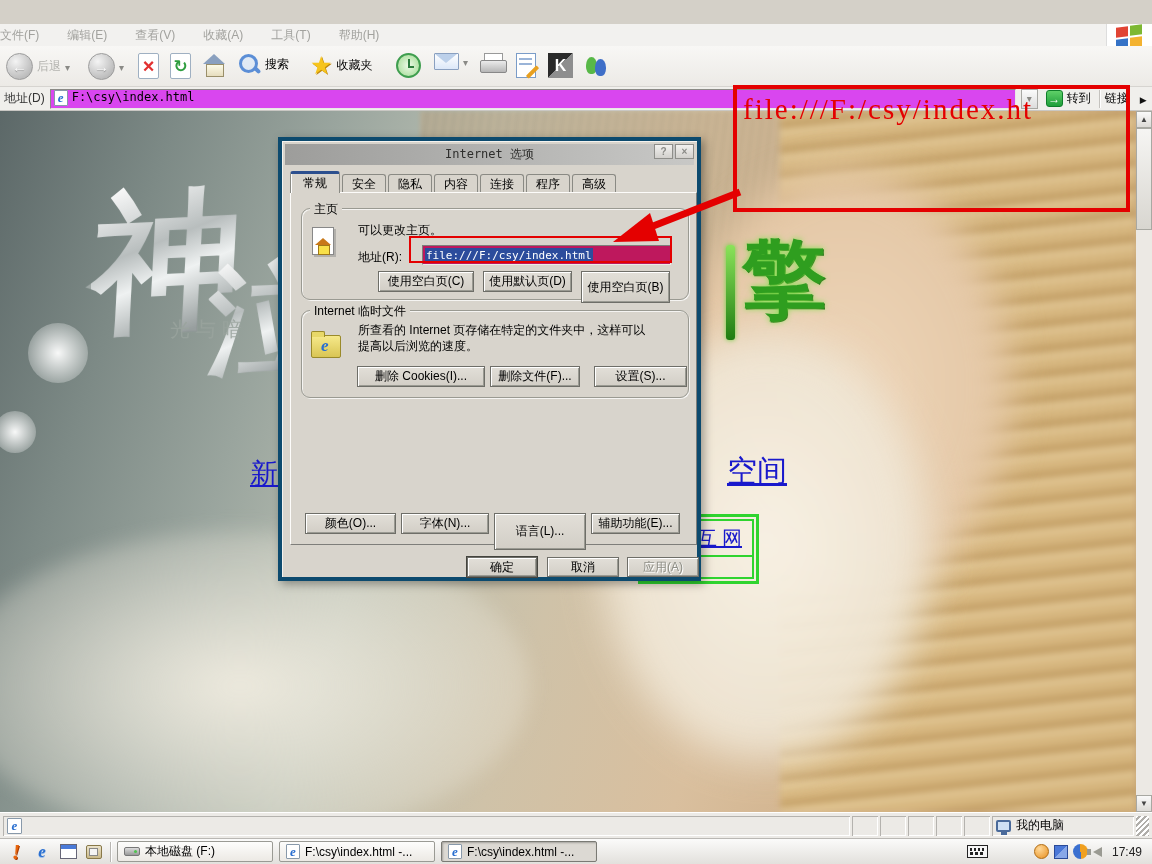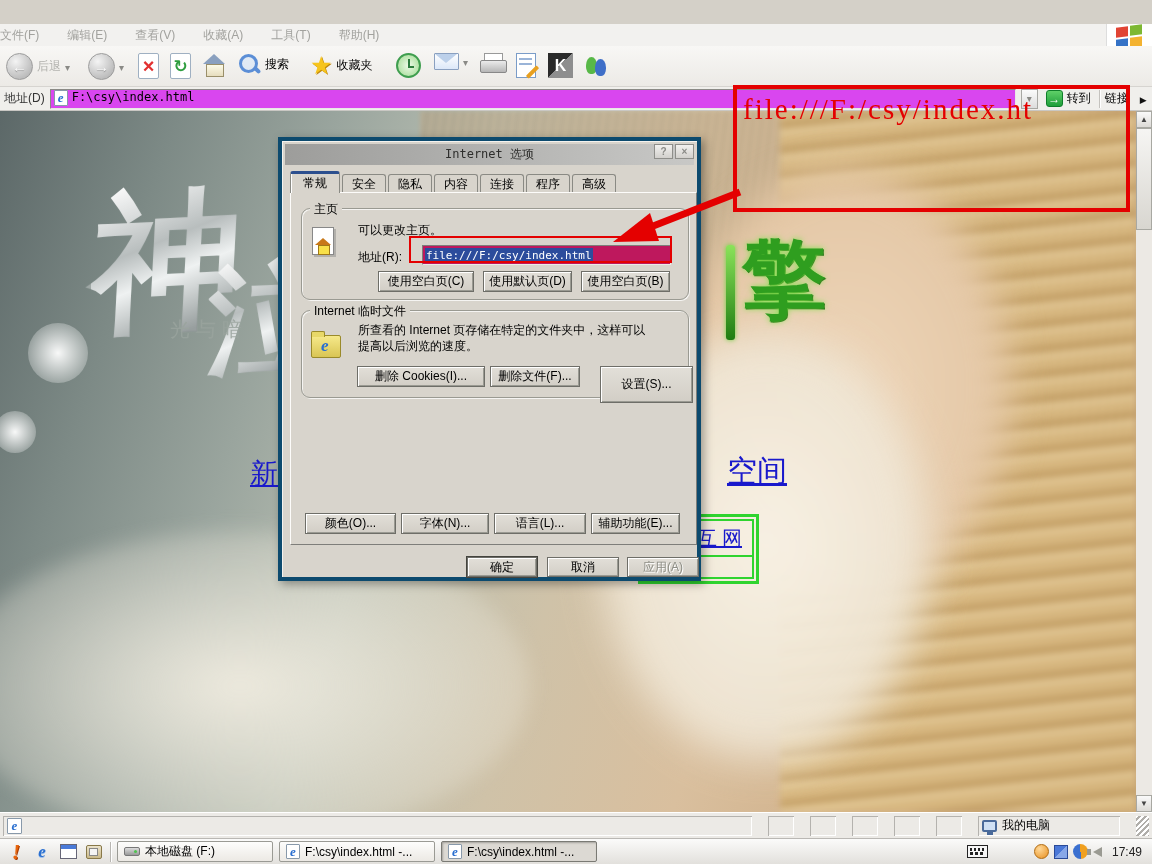--- a/index.html
+++ b/index.html
@@ -89,21 +89,21 @@
 .green-box-inner{position:absolute;left:2px;top:2px;right:2px;bottom:2px;border:2px solid #2fd42f}
 .green-box-divider{position:absolute;left:2px;right:2px;top:38px;height:2px;background:#2fd42f}
 .boxed-link{position:absolute;left:56px;top:8px;font-family:"Liberation Serif",serif;font-size:20px;color:#1919cc;text-decoration:underline;white-space:nowrap}
 
 
 .scrollbar{position:absolute;right:0;top:111px;width:16px;height:701px;background:#ece9e4}
 .sc-btn{position:absolute;left:0;width:16px;height:17px;background:linear-gradient(#fafafa,#dcdad6);border:1px solid #a8a8a2;display:flex;align-items:center;justify-content:center;font-size:8px;color:#444}
 .sc-up::before{content:"▲"}
 .sc-down::before{content:"▼"}
 .sc-thumb{position:absolute;left:0;top:17px;width:16px;height:102px;background:linear-gradient(#f6f5f3,#d8d6d0);border:1px solid #a8a8a2}
-.statusbar{position:absolute;left:0;top:812px;width:1152px;height:26px;background:#eceae6;border-top:1px solid #fff;display:flex;align-items:center;gap:16px;padding:2px 3px}
+.statusbar{position:absolute;left:0;top:812px;width:1152px;height:26px;background:#eceae6;border-top:1px solid #fff;display:flex;align-items:center;gap:2px;padding:2px 3px}
 .spanel{height:20px;box-shadow:inset 1px 1px 0 #b4b2ae,inset -1px -1px 0 #fff;display:flex;align-items:center;gap:5px;padding:0 4px}
 .sp-main{flex:1}
 .sp-sm{width:26px}
 .sp-zone{width:142px}
 .pc-ic{width:15px;height:12px;background:#cfe0f4;border:2px solid #4a6a9a;border-radius:2px;position:relative}
 .pc-ic::after{content:"";position:absolute;left:3px;bottom:-5px;width:6px;height:3px;background:#4a6a9a}
 .grip{width:13px;height:20px;background:repeating-linear-gradient(135deg,#fff 0 2px,#b0aeaa 2px 4px)}
 
 
 .taskbar{position:absolute;left:0;top:838px;width:1152px;height:26px;background:linear-gradient(#fbfbfa,#e2e0dc);border-top:1px solid #bab8b4;display:flex;align-items:center;gap:6px;padding:0 6px}
@@ -306,41 +306,41 @@
         <span class="group-label">主页</span>
         <span class="hp-ic"></span>
         <span class="a" style="left:56px;top:13px">可以更改主页。</span>
         <span class="a" style="left:56px;top:40px">地址(R):</span>
         <div class="field" style="left:120px;top:36px;width:249px;height:20px">
           <span class="sel">file:///F:/csy/index.html</span>
         </div>
         <div class="a" style="left:76px;top:62px;display:flex;gap:9px">
           <span class="b3d" style="width:96px;height:21px">使用空白页(C)</span>
           <span class="b3d" style="width:89px;height:21px">使用默认页(D)</span>
-          <span class="b3d" style="width:89px;height:21px">使用空白页(B)</span>
+          <span class="b3d" style="width:89px;height:32px">使用空白页(B)</span>
         </div>
       </div>
 
       <div class="group" style="left:10px;top:117px;width:388px;height:88px">
         <span class="group-label">Internet 临时文件</span>
         <span class="tmp-ic"></span>
         <span class="a" style="left:56px;top:11px">所查看的 Internet 页存储在特定的文件夹中，这样可以</span>
         <span class="a" style="left:56px;top:27px">提高以后浏览的速度。</span>
         <div class="a" style="left:55px;top:55px;display:flex;gap:5px">
           <span class="b3d" style="width:128px;height:21px">删除 Cookies(I)...</span>
           <span class="b3d" style="width:90px;height:21px">删除文件(F)...</span>
-          <span class="b3d" style="width:93px;height:37px;margin-left:15px">设置(S)...</span>
+          <span class="b3d" style="width:93px;height:21px;margin-left:9px">设置(S)...</span>
         </div>
       </div>
 
 
       <div class="a" style="left:14px;top:320px;display:flex;gap:5px">
         <span class="b3d" style="width:91px;height:21px">颜色(O)...</span>
         <span class="b3d" style="width:88px;height:21px">字体(N)...</span>
-        <span class="b3d" style="width:92px;height:21px">语言(L)...</span>
+        <span class="b3d" style="width:92px;height:37px">语言(L)...</span>
         <span class="b3d" style="width:89px;height:21px">辅助功能(E)...</span>
       </div>
     </div>
 
     <span class="b3d default-btn a" style="left:185px;top:416px;width:70px;height:20px">确定</span>
     <span class="b3d a" style="left:265px;top:416px;width:72px;height:20px">取消</span>
     <span class="b3d disabled a" style="left:345px;top:416px;width:72px;height:20px">应用(A)</span>
   </div>
 
   <div class="anno-field-rect"></div>

